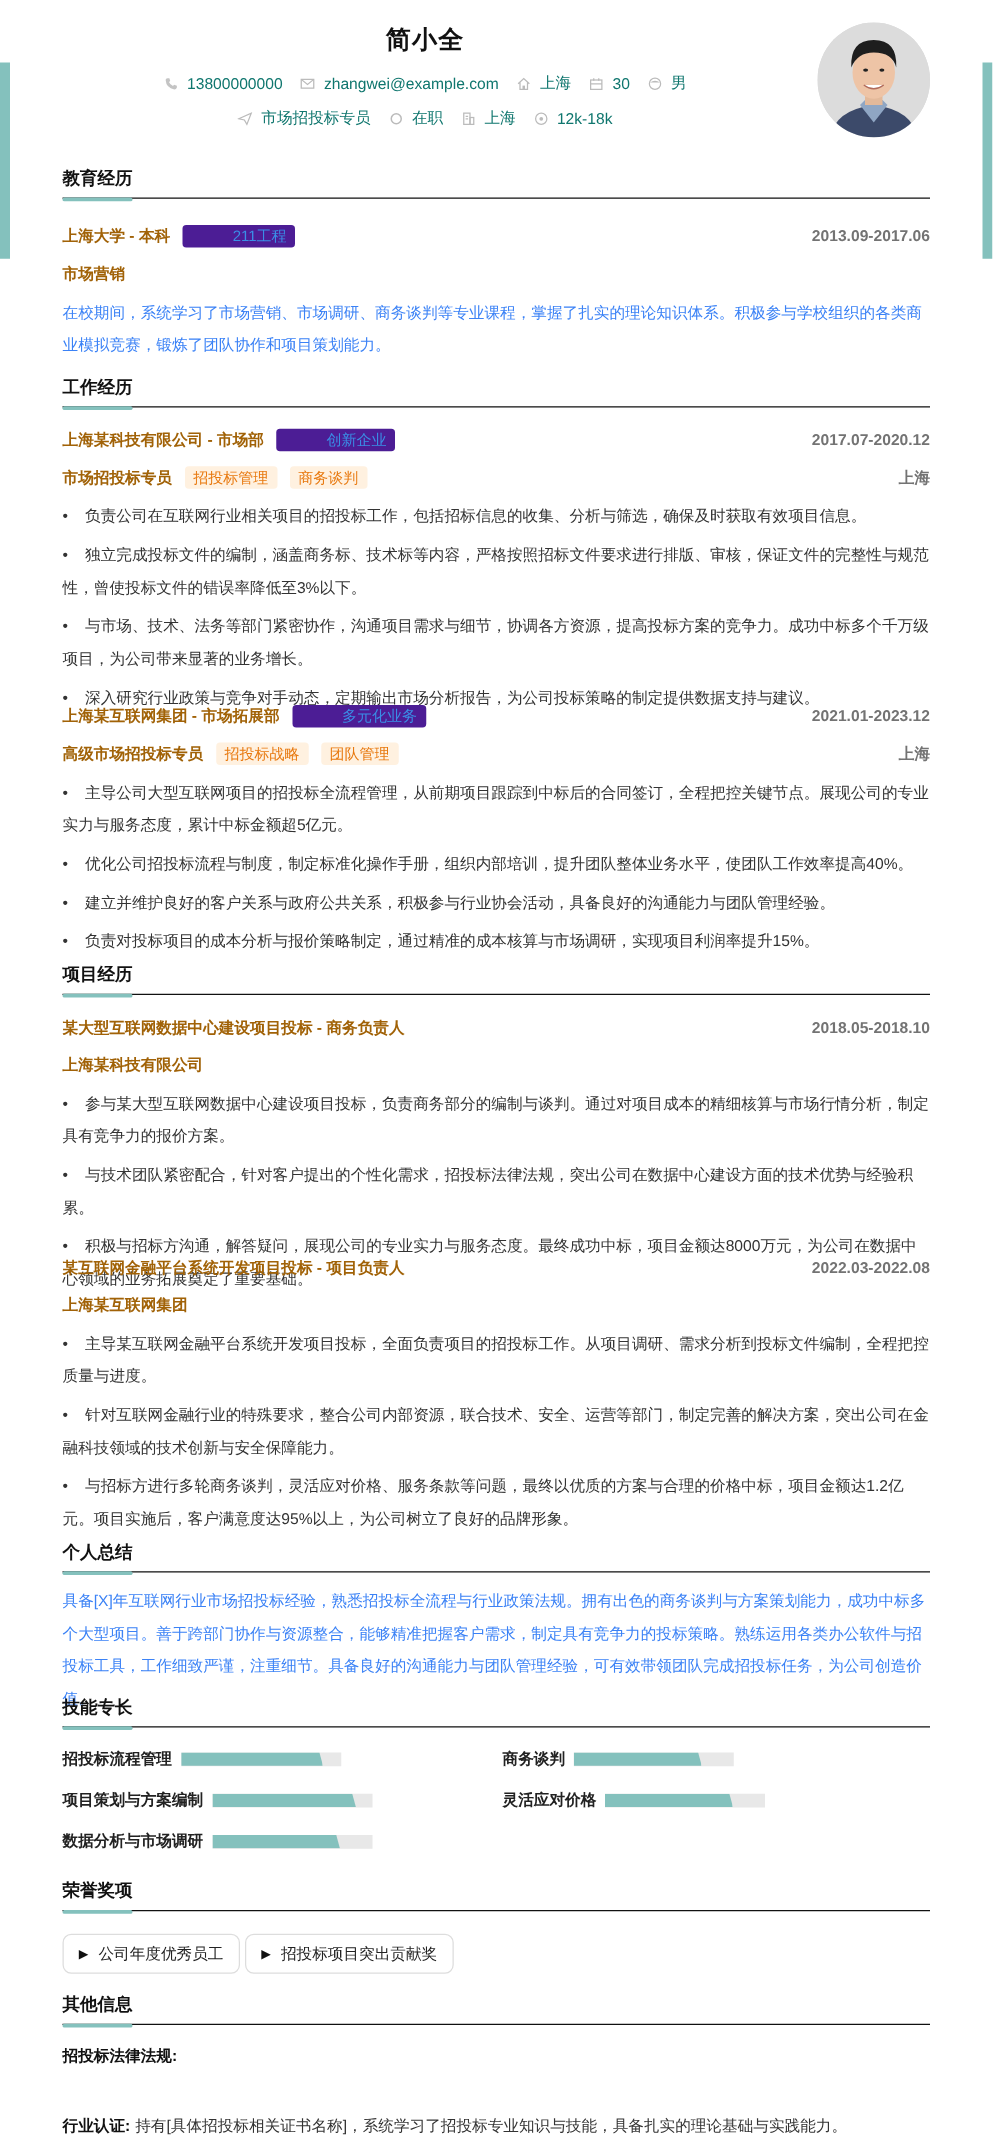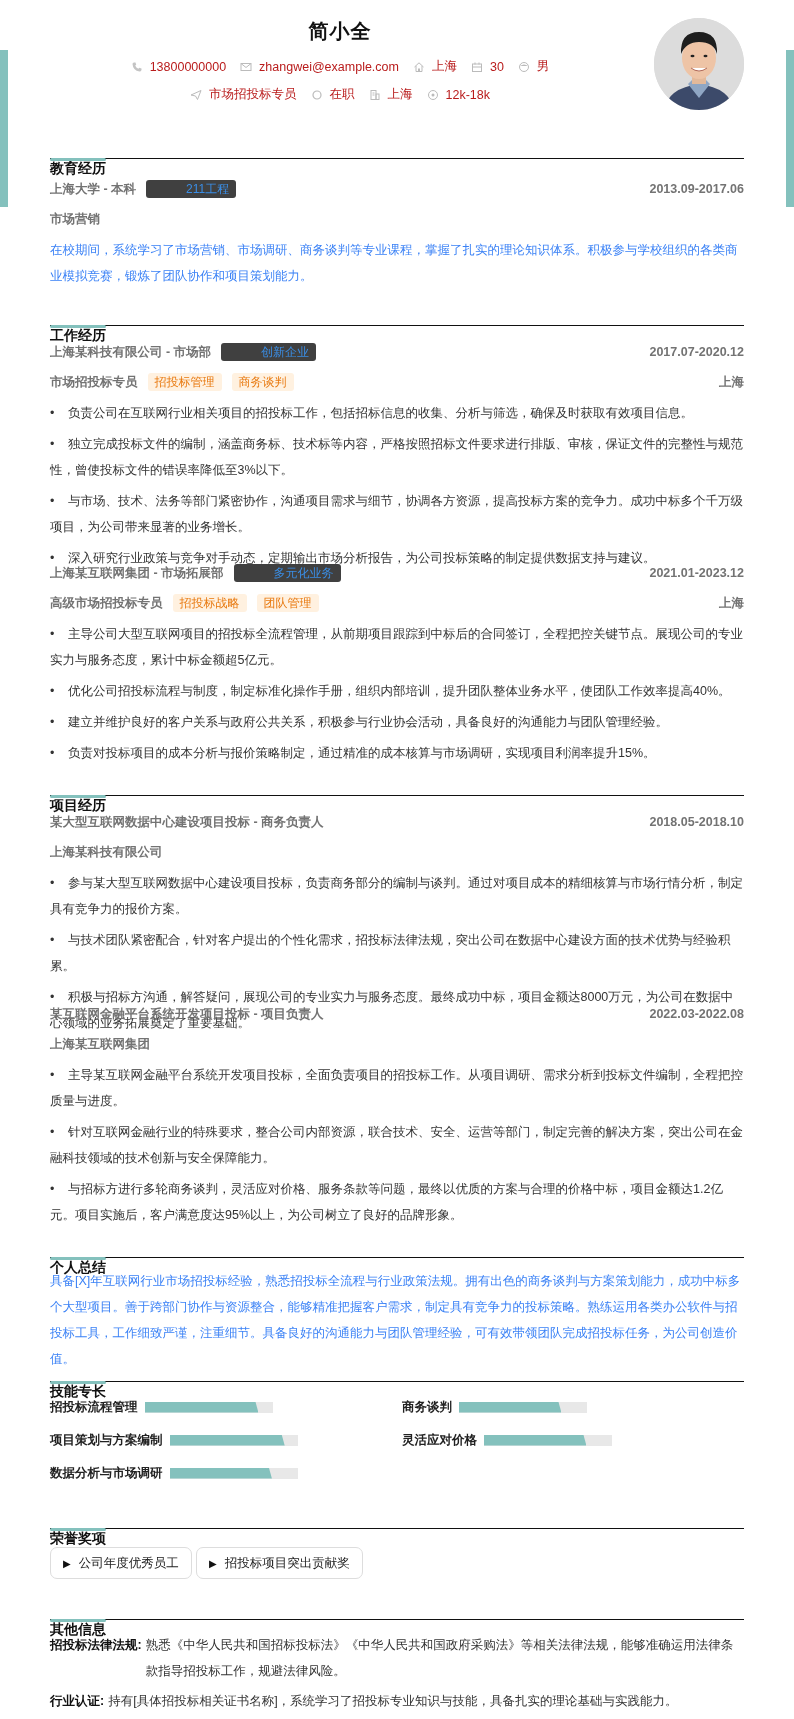--- a/index.html
+++ b/index.html
@@ -4,39 +4,39 @@
 <style>
   * { box-sizing: border-box; margin: 0; padding: 0; }
   html, body { width: 794px; height: 1719px; background: #ffffff; overflow: hidden; }
   body { font-family: "Liberation Sans", "DejaVu Sans", sans-serif; color: #222; font-size: 13px; position: relative; }
   .side-bar { position: absolute; top: 50px; width: 8px; height: 157px; background: #84c1bd; }
   .side-bar.left { left: 0; }
   .side-bar.right { right: 0; }
 
   .header { position: relative; height: 125px; }
   .name { position: absolute; left: 0; width: 680px; text-align: center; top: 18px; font-size: 20px; font-weight: bold; color: #111; letter-spacing: 1px; }
-  .meta-row { position: absolute; left: 0; width: 680px; display: flex; justify-content: center; align-items: center; font-size: 12.5px; color: #b91c1c; }
+  .meta-row { position: absolute; left: 0; width: 680px; display: flex; justify-content: center; align-items: center; font-size: 12.5px; color: #0f766e; }
   .meta-row.r1 { top: 58px; }
   .meta-row.r2 { top: 86px; }
   .meta-item { display: flex; align-items: center; margin: 0 7px; }
   .meta-icon { display: inline-flex; width: 12px; height: 12px; margin-right: 7px; color: #bbb; align-items: center; justify-content: center; }
   .meta-icon svg { width: 12px; height: 12px; }
   .avatar { position: absolute; left: 654px; top: 18px; width: 90px; height: 92px; border-radius: 50%; overflow: hidden; background: #d9d9d9; }
 
   .content { position: absolute; left: 50px; width: 694px; }
   .section-title { position: absolute; left: 0; width: 694px; height: 26px; font-size: 14px; font-weight: bold; color: #111; border-bottom: 1.5px solid #111; }
-  .section-title span { display: inline-block; height: 26px; line-height: 18px; margin-top: 26px; }
+  .section-title span { display: inline-block; height: 26px; line-height: 18px; }
   .section-title .accent { position: absolute; left: 0; bottom: -3px; width: 56px; height: 3px; background: #84c1bd; border-radius: 2px; }
 
   .row { position: absolute; left: 0; width: 694px; display: flex; align-items: center; justify-content: space-between; height: 20px; }
   .row-left { display: flex; align-items: center; }
-  .bold { font-weight: bold; color: #737373; font-size: 12.5px; }
+  .bold { font-weight: bold; color: #a16207; font-size: 12.5px; }
   .date { font-weight: bold; color: #737373; font-size: 12.5px; }
   .tag { display: inline-block; padding: 0 7px; height: 18px; line-height: 18px; font-size: 12px; border-radius: 3px; margin-left: 10px; }
-  .tag.blue { background: #404040; color: #3a8ee6; padding-left: 40px; }
+  .tag.blue { background: #4c1d95; color: #3a8ee6; padding-left: 40px; }
   .tag.orange { background: #fff1e0; color: #e8790f; }
 
   .para { position: absolute; left: 0; width: 694px; font-size: 12.5px; line-height: 26px; color: #3b82f6; }
   .bullets { position: absolute; left: 0; width: 694px; list-style: none; }
   .bullets li { position: relative; padding-left: 0; font-size: 12.5px; line-height: 26px; color: #333; text-indent: 0; margin-bottom: 5px; }
   .bullets li .dot { display: inline-block; width: 18px; color: #333; }
 
   .skill { position: absolute; display: flex; align-items: center; height: 20px; }
   .skill-label { font-size: 12.5px; font-weight: bold; color: #222; margin-right: 7px; white-space: nowrap; }
   .skill-bar { position: relative; width: 128px; height: 11px; background: #e8e8e8; overflow: hidden; }
@@ -311,19 +311,18 @@
     <span class="tri">▶</span>
     <span>招投标项目突出贡献奖</span>
   </div>
 
   <div class="section-title" style="top:1594px;">
     <span>其他信息</span>
     <div class="accent"></div>
   </div>
   <div class="other" style="top:1632px;">
     <span class="k">招投标法律法规:</span>
-    <span class="v" style="padding-left:4px;">熟悉《中华人民共和国招标投标法》《中华人民共和国政府采购法》等相关法律法规，能够准确运用法律条款指导招投标工作，规避法律风险。</span>
   </div>
   <div class="other" style="top:1688px;">
     <span class="k">行业认证:</span>
     <span class="v" style="padding-left:4px;">持有[具体招投标相关证书名称]，系统学习了招投标专业知识与技能，具备扎实的理论基础与实践能力。</span>
   </div>
 </div>
 
 </body></html>

